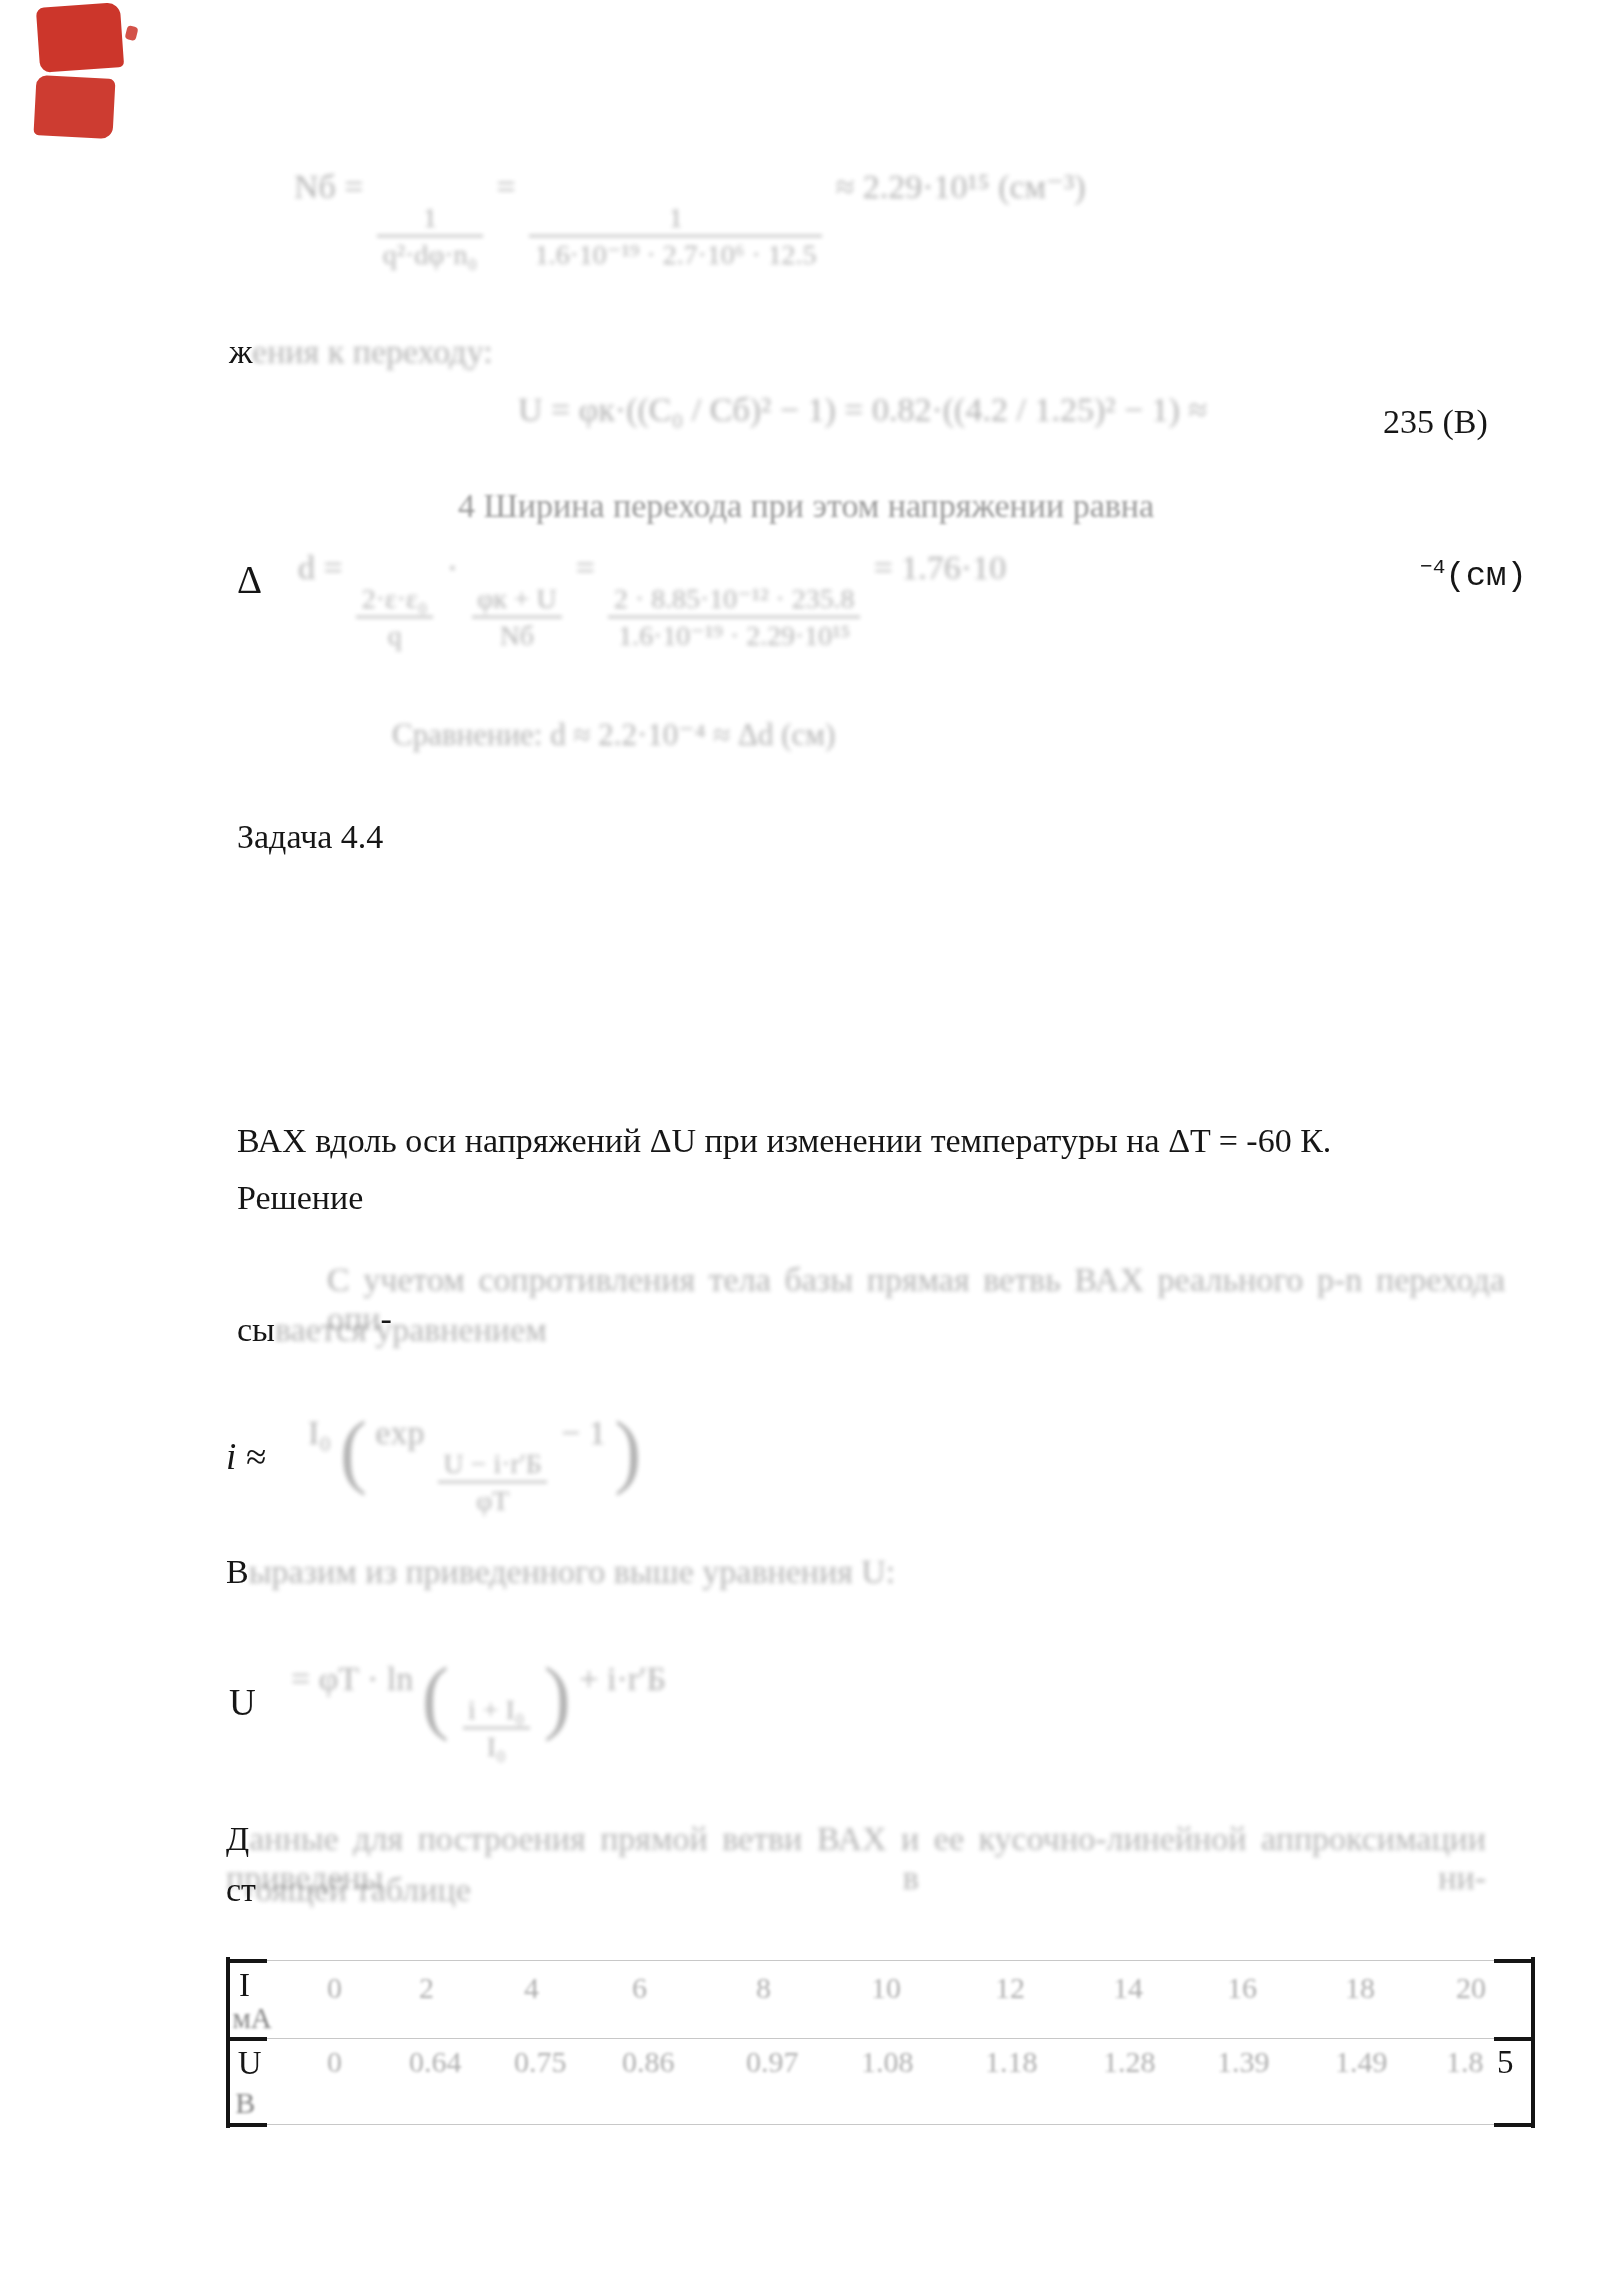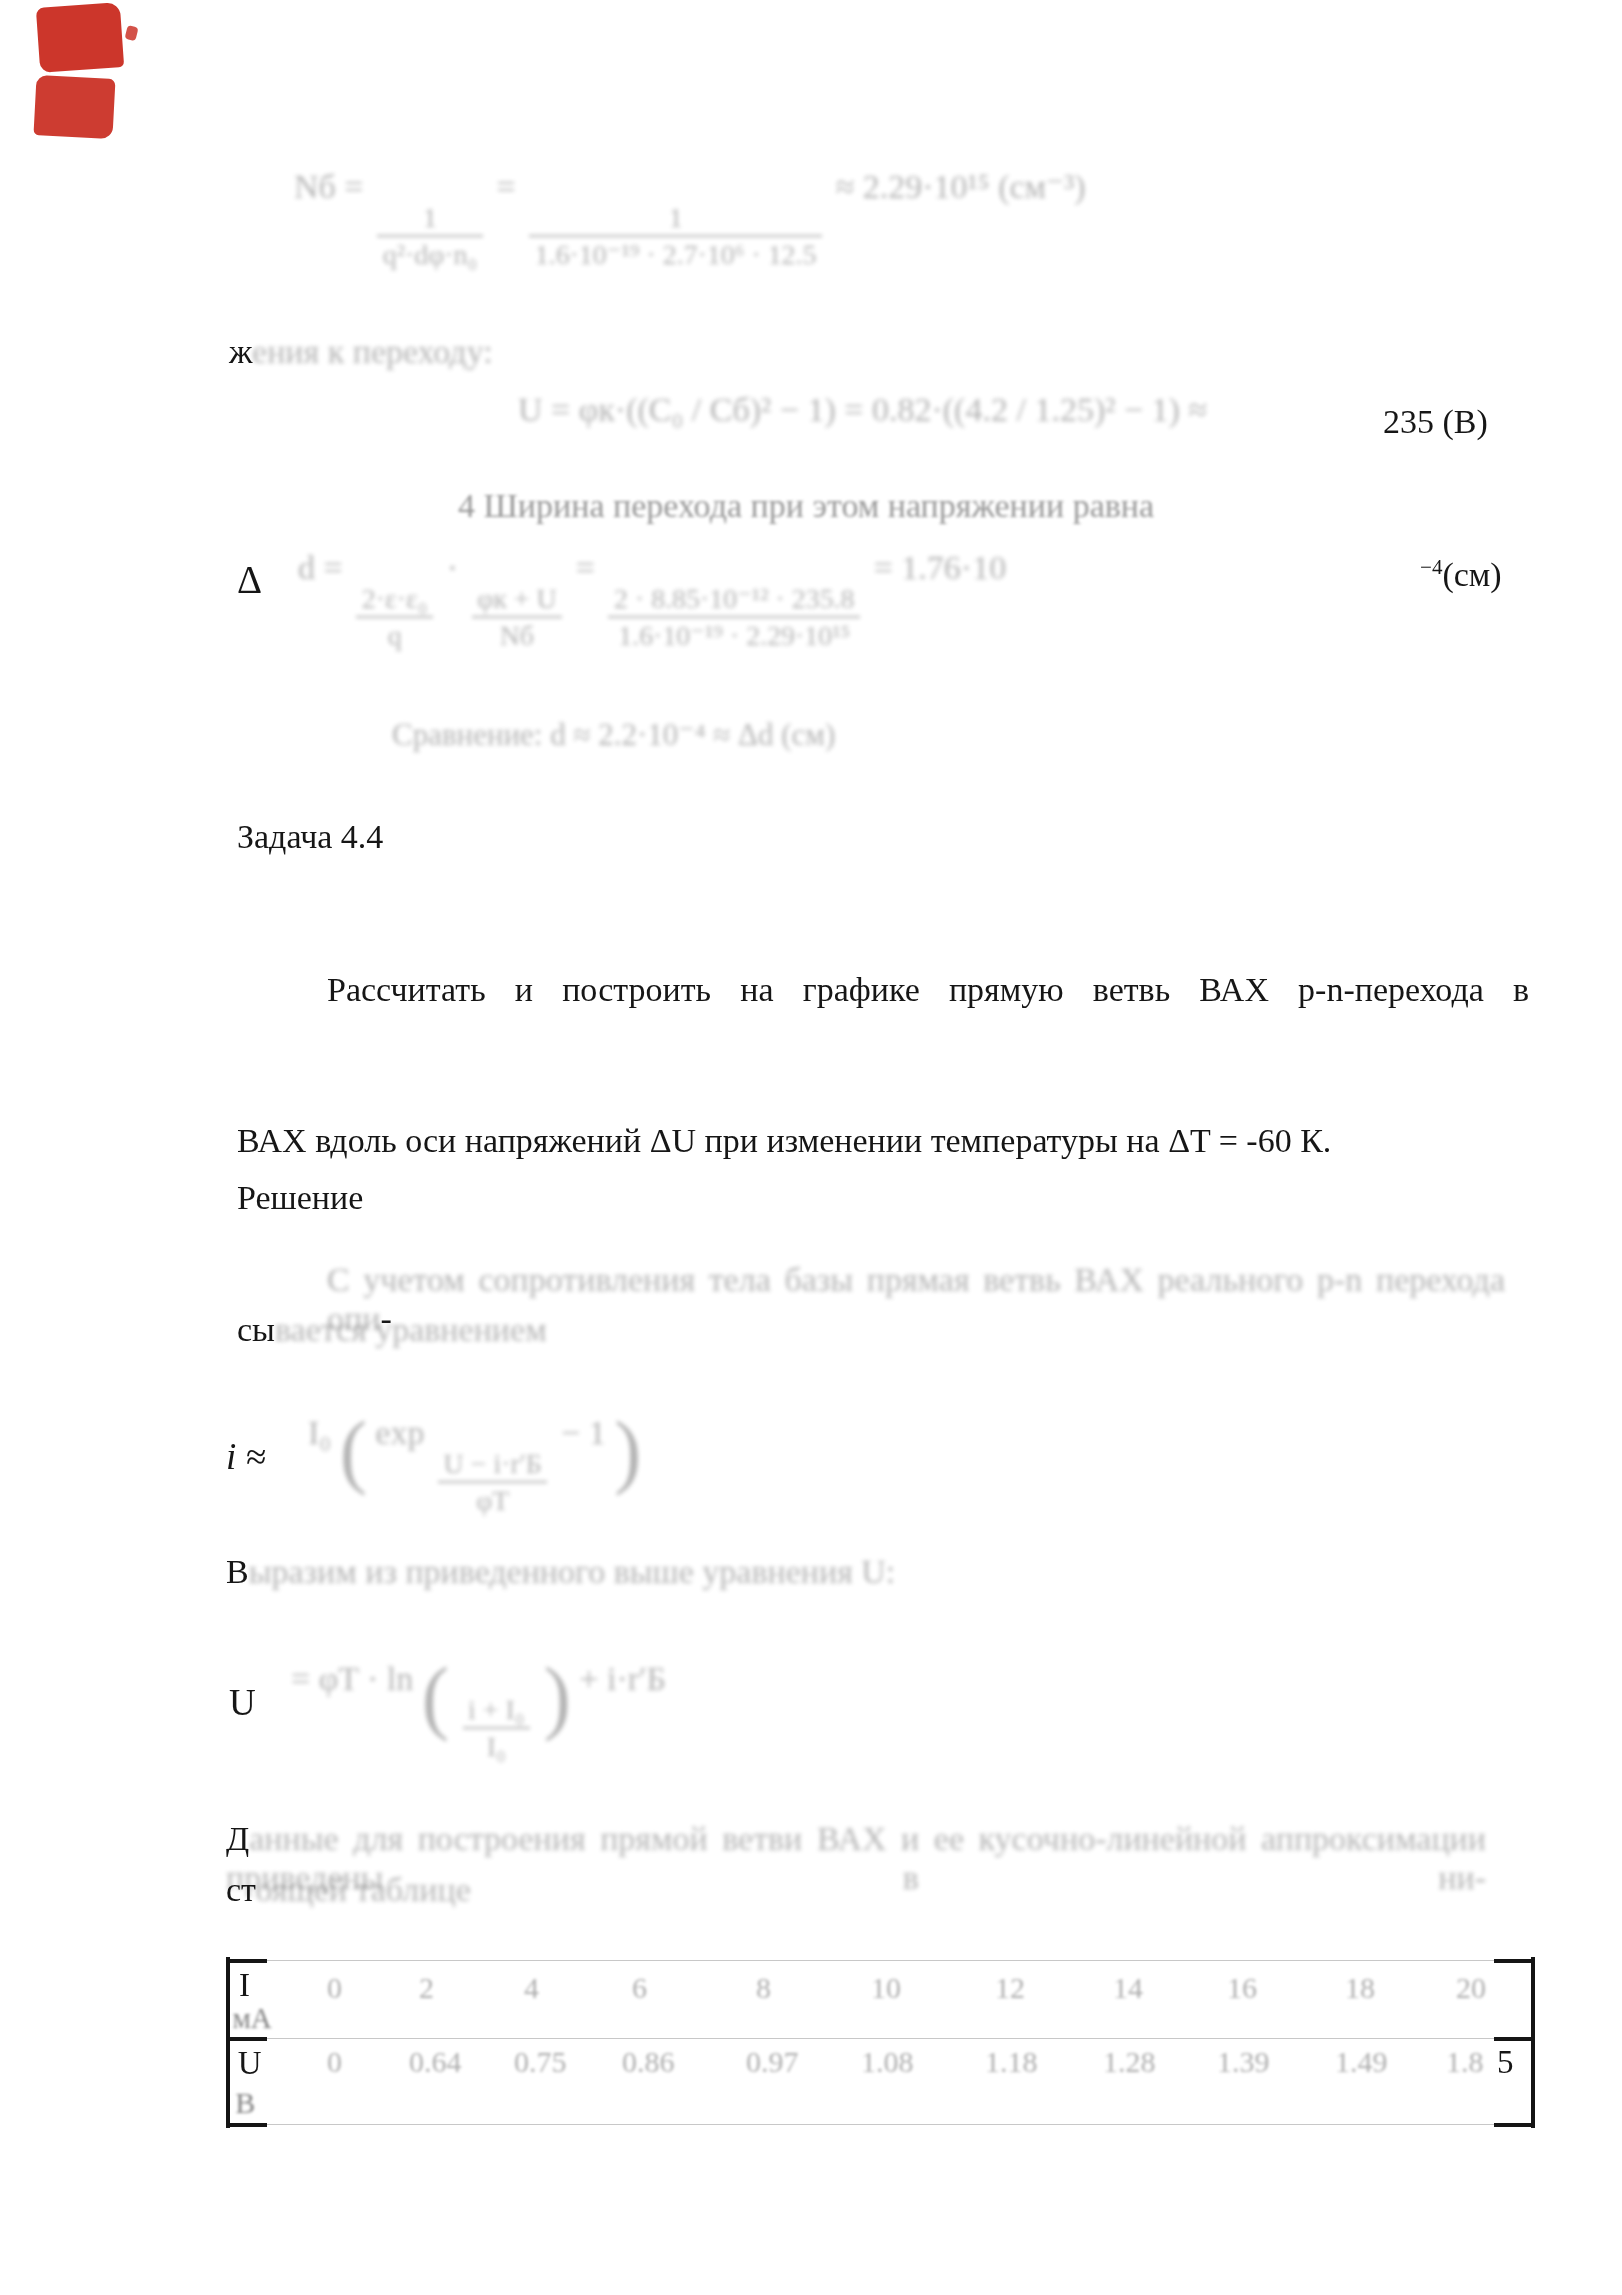--- a/index.html
+++ b/index.html
@@ -86,33 +86,30 @@
       </span>
       <span>=</span>
       <span class="fr">
         <span class="num">2 · 8.85·10⁻¹² · 235.8</span>
         <span class="bar"></span>
         <span class="den">1.6·10⁻¹⁹ · 2.29·10¹⁵</span>
       </span>
       <span>= 1.76·10</span>
     </span>
   </div>
-  <div class="t dk" style="left:1420px;top:555px;">
+  <div class="t dk" style="left:1420px;top:555px;font-family:Liberation Mono, monospace;">
     <span class="sup">−4</span><span>(см)</span>
   </div>
 
   <div class="t" style="left:392px;top:717px;font-size:31px;">
     <span class="fz">Сравнение:  d ≈ 2.2·10⁻⁴ ≈ Δd  (см)</span>
   </div>
 
   <div class="t" style="left:237px;top:817px;">
     <span>Задача 4.4</span>
-  </div>
-  <div class="t j" style="left:327px;top:970px;width:1202px;">
-    <span>Рассчитать и построить на графике прямую ветвь ВАХ p-n-перехода в</span>
   </div>
   <div class="t" style="left:237px;top:1121px;">
     <span>ВАХ вдоль оси напряжений ΔU при изменении температуры на ΔT = -60 К.</span>
   </div>
 
   <div class="t" style="left:237px;top:1178px;">
     <span>Решение</span>
   </div>
 
   <div class="t j" style="left:327px;top:1260px;width:1178px;">

